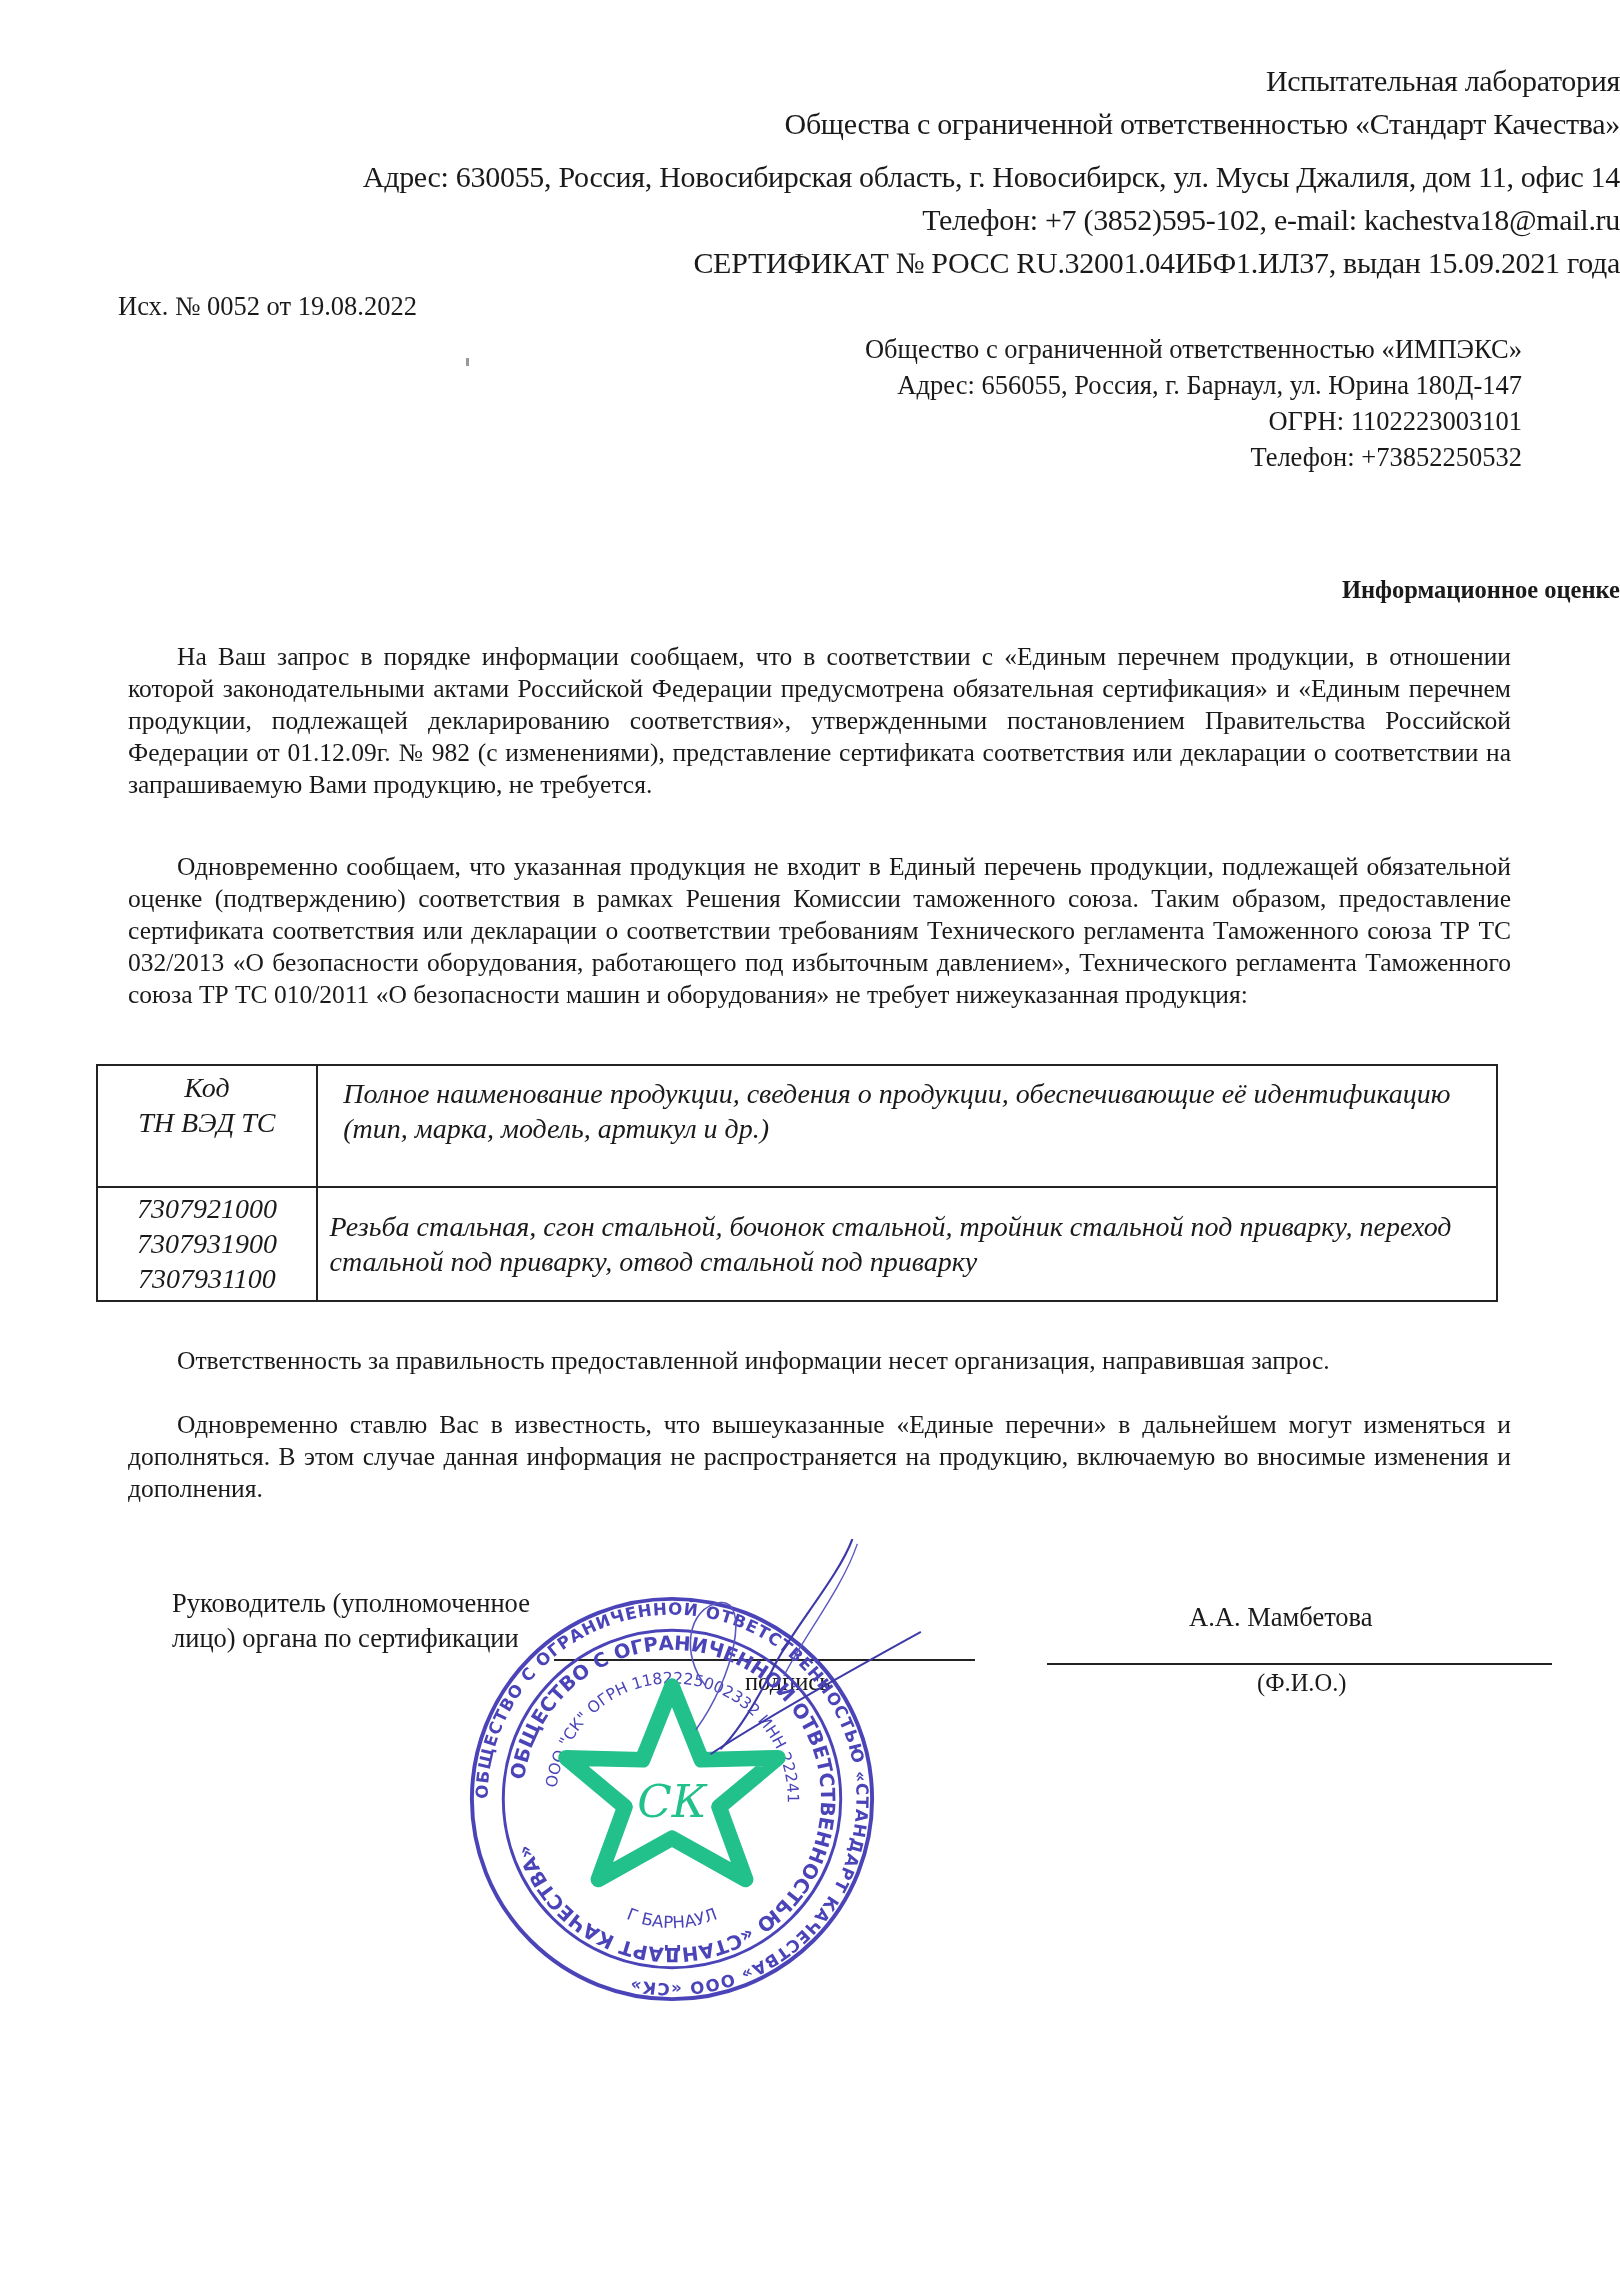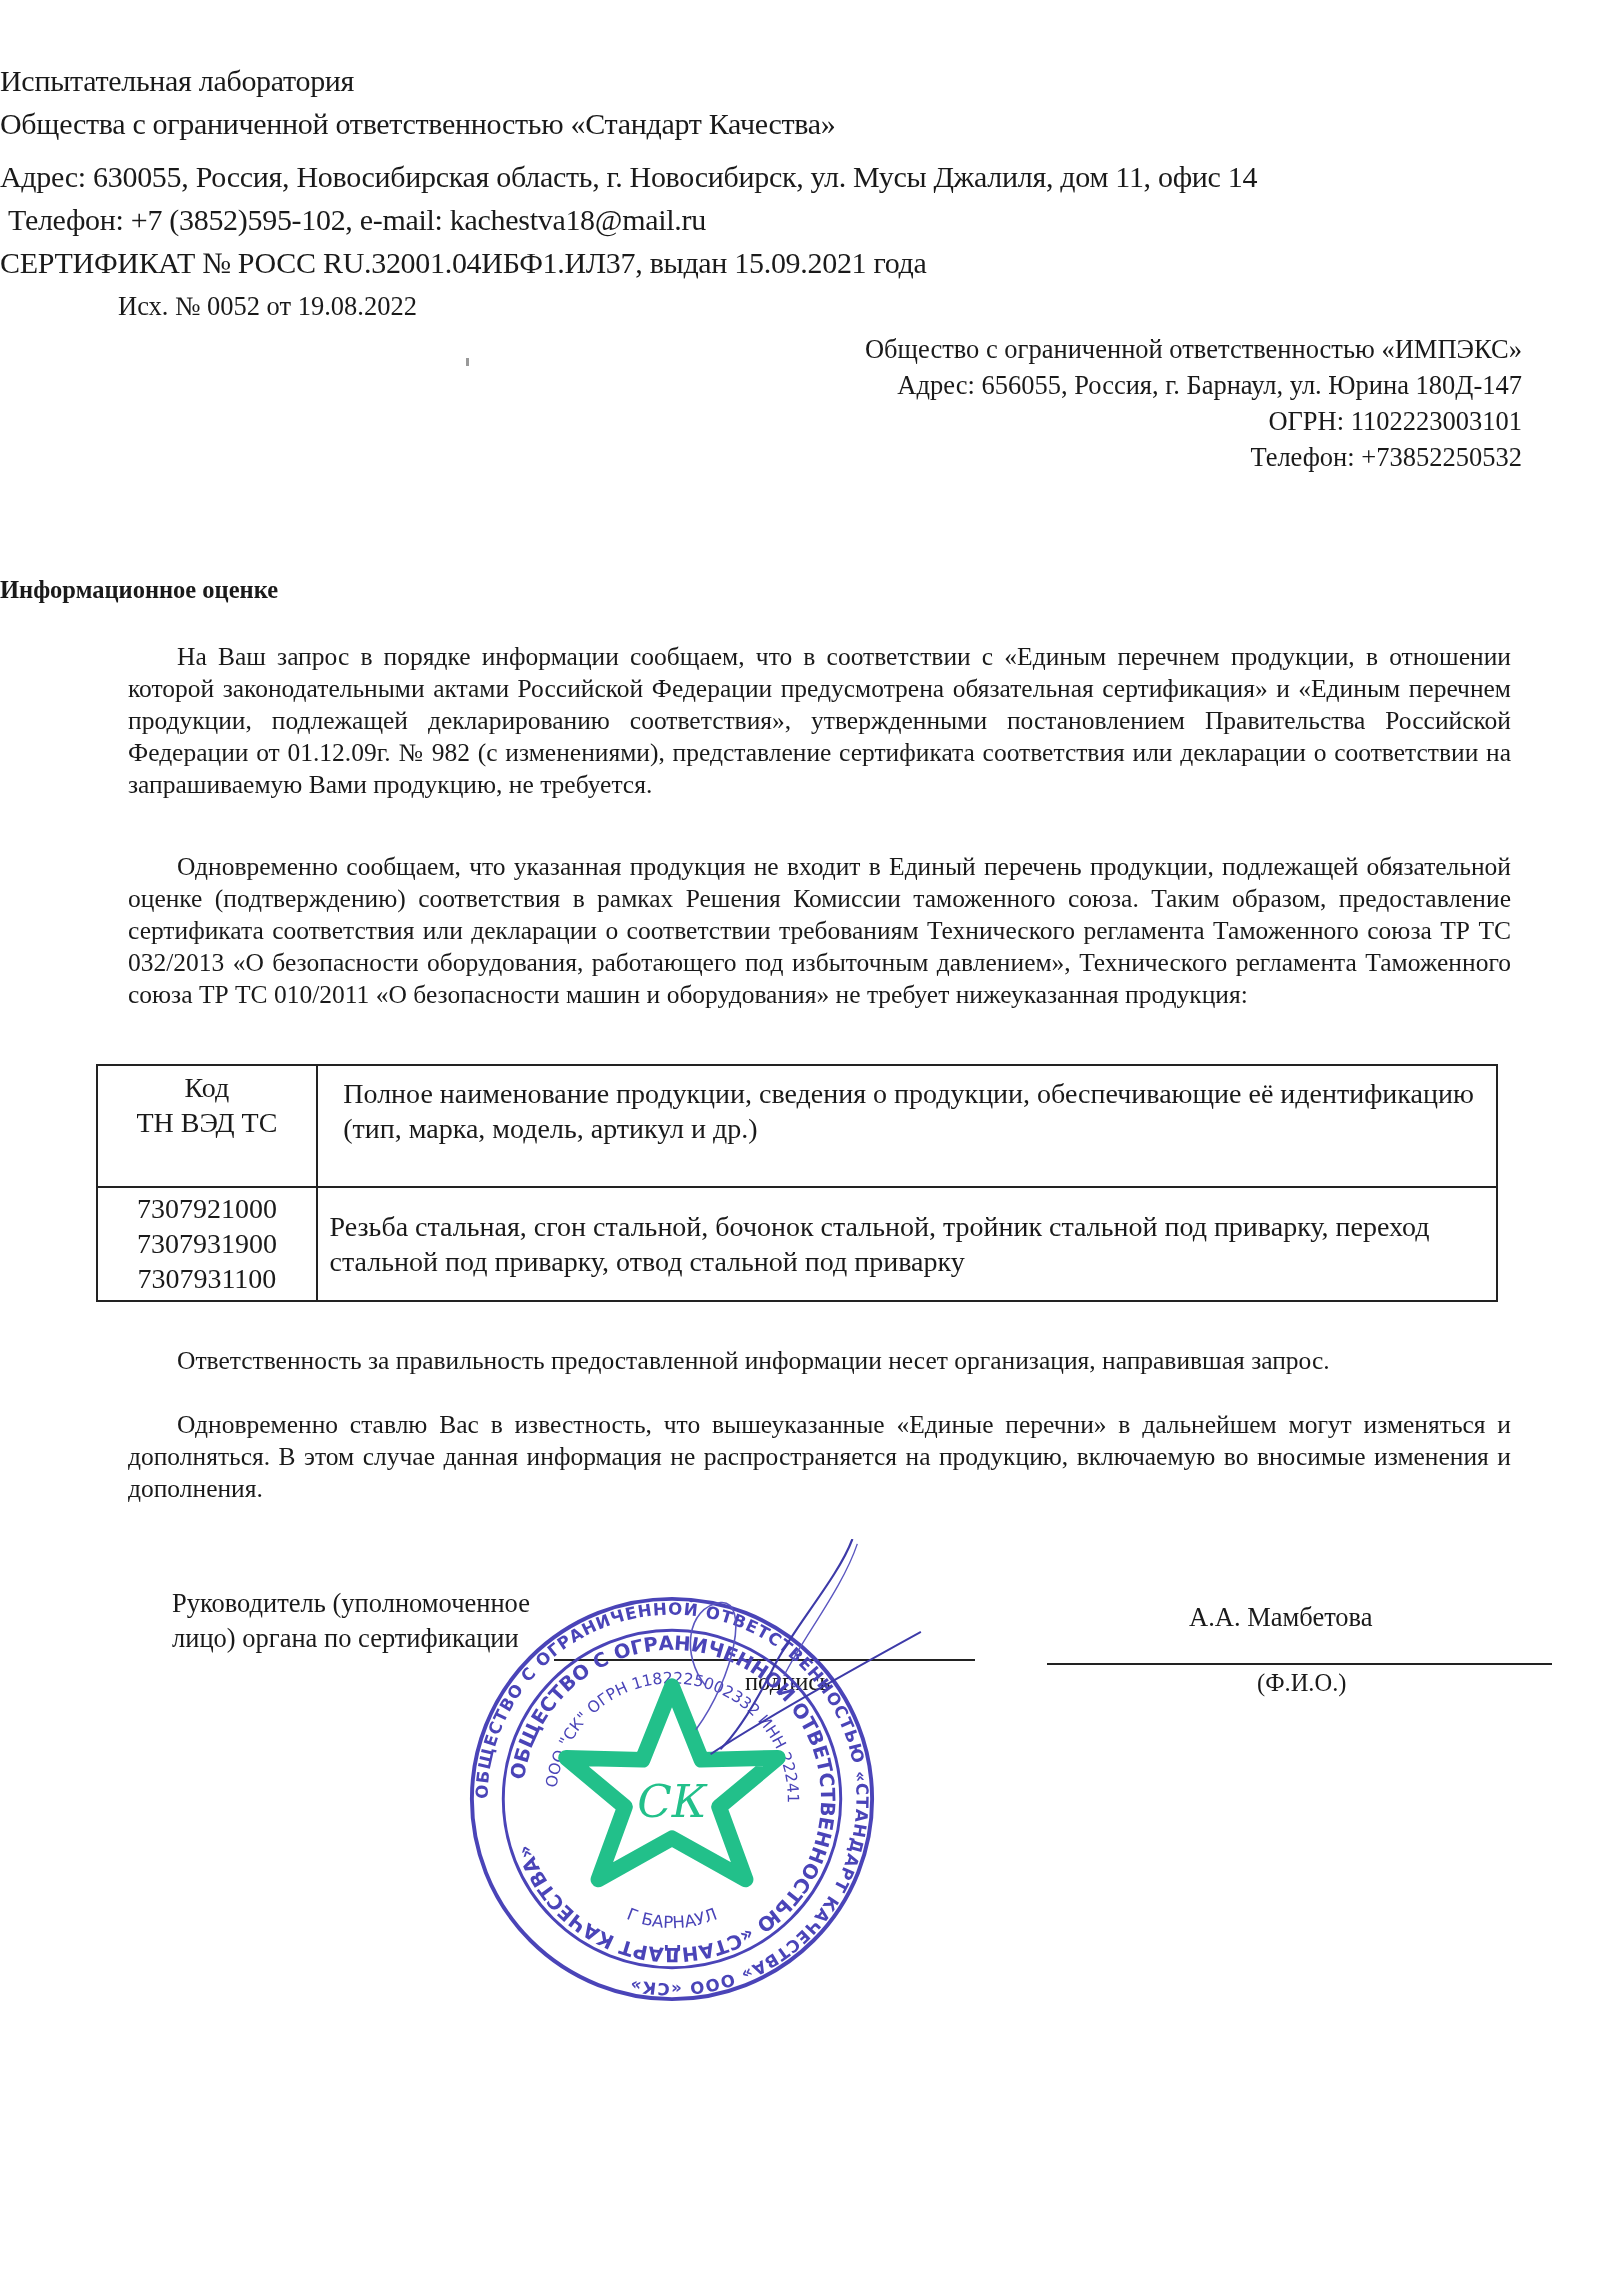--- a/index.html
+++ b/index.html
@@ -1,34 +1,34 @@
 <!DOCTYPE html>
 <html><head>
 <meta charset="utf-8">
 <style>
   html, body { margin: 0; padding: 0; background: #ffffff; }
   body {
     width: 1620px; height: 2292px; position: relative; overflow: hidden;
     font-family: "Liberation Serif", "DejaVu Serif", serif; color: #1a1a1a;
   }
   .abs { position: absolute; }
-  .center { text-align: left; }
+  .center { text-align: right; }
   .hdr { left: 0; width: 1620px; font-size: 30px; line-height: 39px; letter-spacing: -0.3px; }
   .hdr-line { display: block; white-space: nowrap; }
   .outref { left: 118px; top: 291px; font-size: 26.5px; }
   .recip { right: 98px; top: 331px; text-align: right; font-size: 26.5px; line-height: 36px; }
   .recip span { display: block; white-space: nowrap; }
   .title { left: 0; width: 1620px; top: 576px; font-size: 24.5px; font-weight: bold; }
   .body-text { left: 116px; width: 1407px; font-size: 25.5px; line-height: 32px; text-align: justify; }
   .body-text p { margin: 12px; text-indent: 49px; }
   .p1 { top: 629px; }
   .p2 { top: 839px; }
   table.prod {
     position: absolute; left: 96px; top: 1064px; width: 1402px;
-    border-collapse: collapse; font-size: 28px; line-height: 35px;
+    border-collapse: collapse; font-size: 28px; line-height: 35px; font-style: italic;
   }
   table.prod td { border: 2px solid #222; vertical-align: top; }
   td.code { width: 206px; text-align: center; padding: 3.9px 5.9px; }
   td.desc { padding: 9.8px 9.8px 9.8px 25.5px; }
   tr.hrow td { height: 100px; }
   tr.drow td.desc { vertical-align: middle; padding-left: 11.8px; }
   .codes span { display: block; }
   .p3 { top: 1333px; }
   .p4 { top: 1397px; }
   .sig-label { left: 172px; top: 1586px; font-size: 26.5px; line-height: 35px; }

